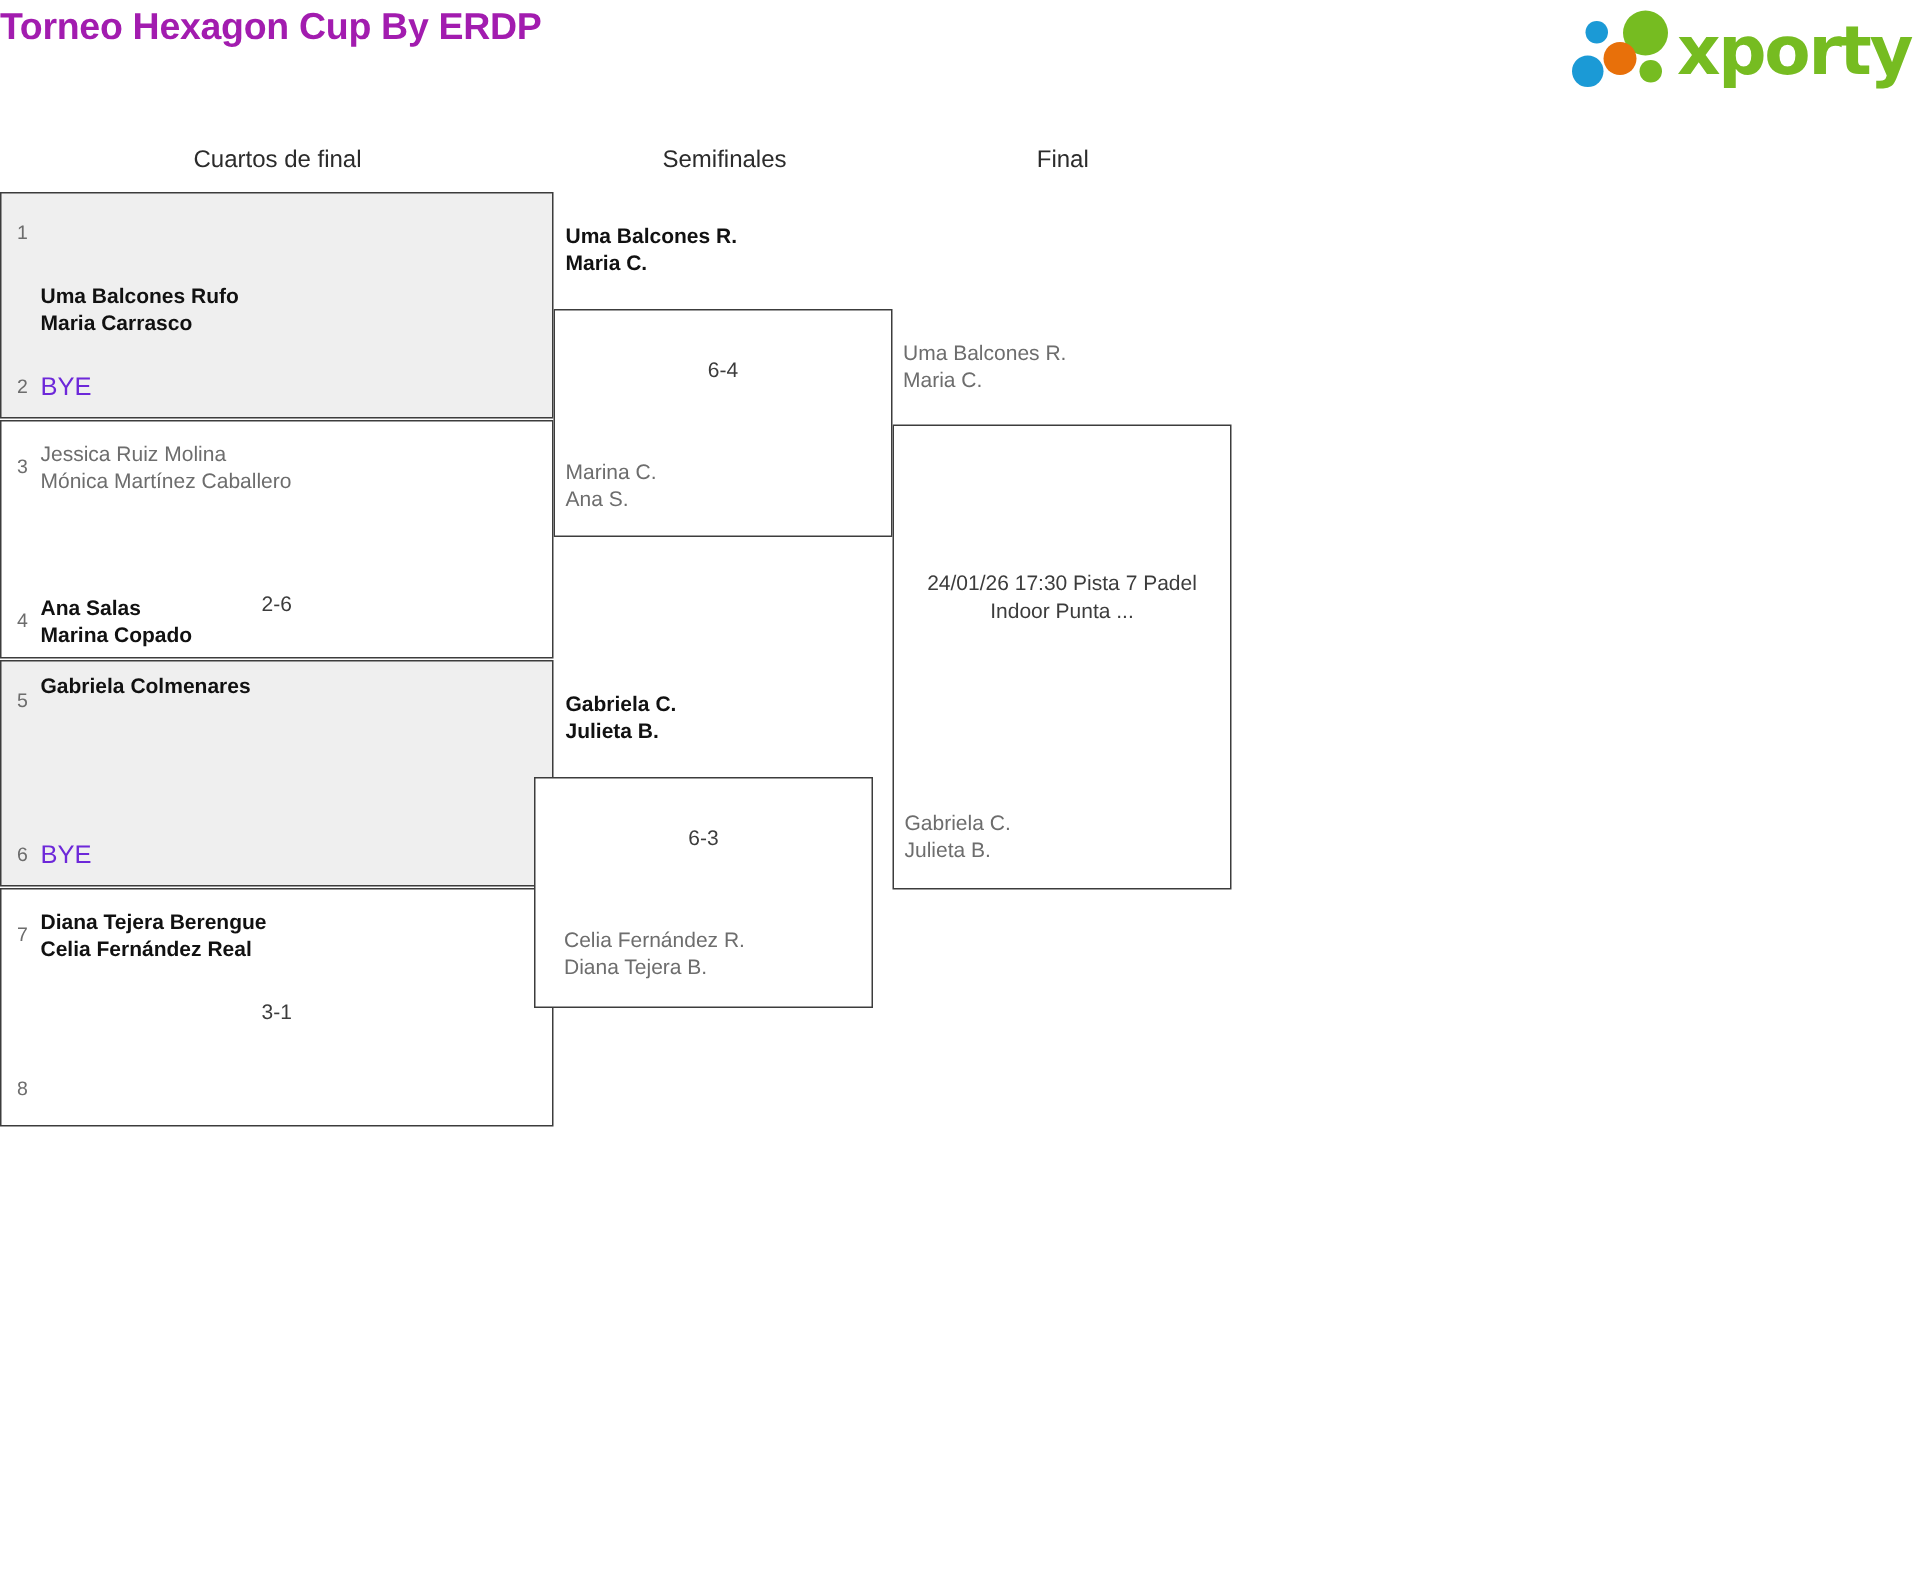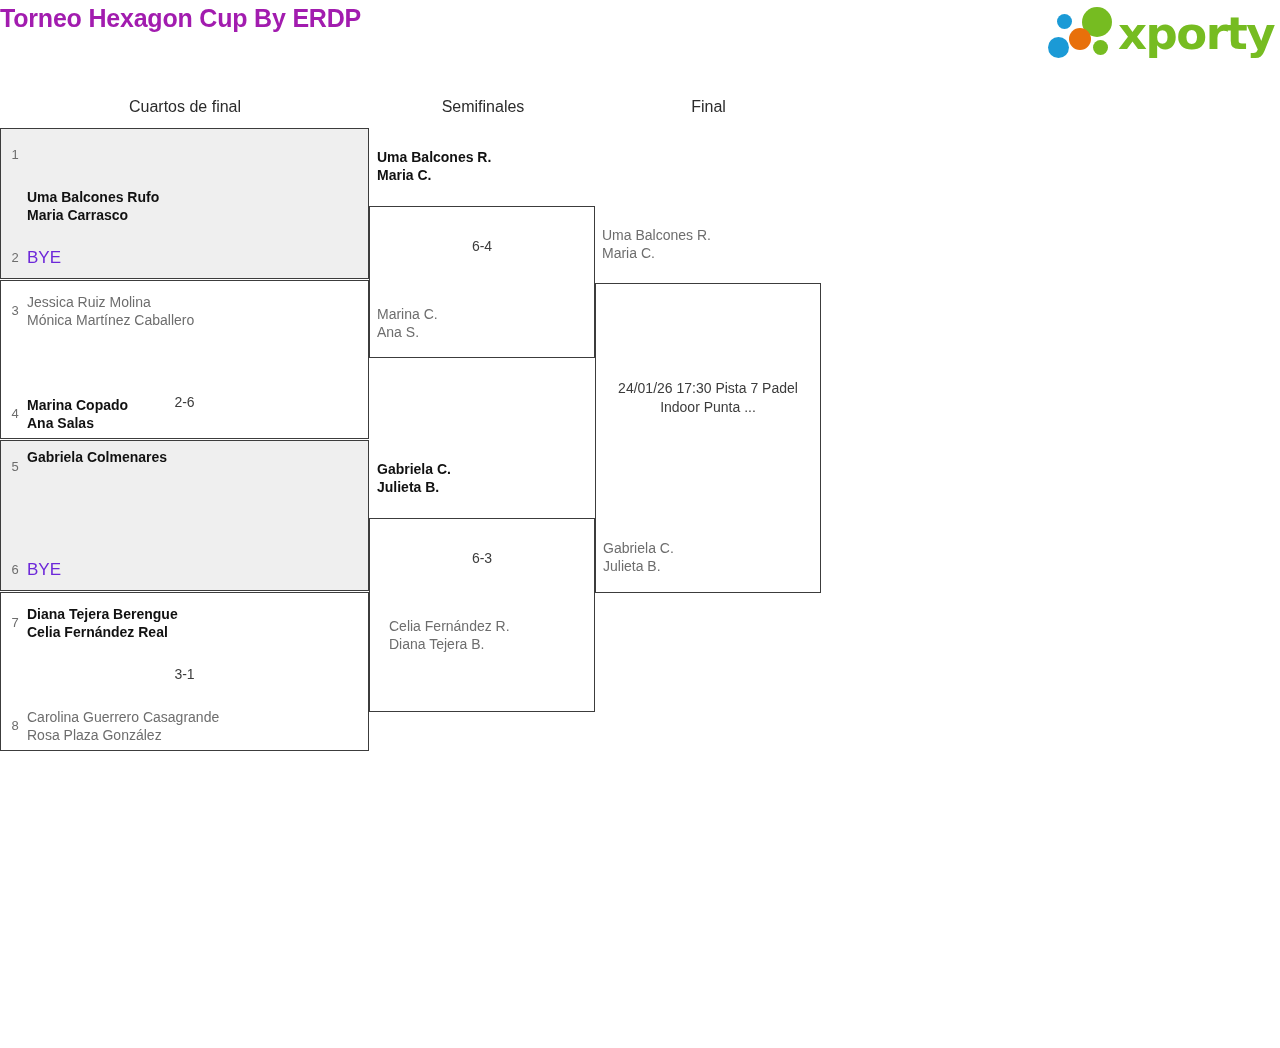--- a/index.html
+++ b/index.html
@@ -228,22 +228,22 @@
     <div class="seed" style="top:22px;">3</div>
     <div class="team" style="top:12px;">
       <span class="pname">Jessica Ruiz Molina</span>
       <span class="pname">Mónica Martínez Caballero</span>
     </div>
 
     <div class="score" style="top:84px;margin-top:28px;">2-6</div>
 
     <div class="seed" style="top:125px;">4</div>
     <div class="team winner" style="top:115px;">
+      <span class="pname">Ana Salas</span>
       <span class="pname">Marina Copado</span>
-      <span class="pname">Ana Salas</span>
     </div>
   </div>
 
   <div class="qf-match shaded" style="top:440px; height:151px;">
     <div class="seed" style="top:18px;">5</div>
     <div class="team winner" style="top:7px;">
       <span class="pname">Gabriela Colmenares</span>
     </div>
 
     <div class="score" style="top:66px;"></div>
@@ -257,24 +257,20 @@
   <div class="qf-match" style="top:592px; height:159px;">
     <div class="seed" style="top:22px;">7</div>
     <div class="team winner" style="top:12px;">
       <span class="pname">Diana Tejera Berengue</span>
       <span class="pname">Celia Fernández Real</span>
     </div>
 
     <div class="score" style="top:72px;">3-1</div>
 
     <div class="seed" style="top:125px;">8</div>
-    <div class="team" style="top:115px;">
-      <span class="pname">Carolina Guerrero Casagrande</span>
-      <span class="pname">Rosa Plaza González</span>
-    </div>
   </div>
 
   <div class="adv-team winner" style="left:377px; top:148px;">
     <span class="pname">Uma Balcones R.</span>
     <span class="pname">Maria C.</span>
   </div>
 
   <div class="round-box" style="left:369px; top:206px; width:226px; height:152px;">
     <div class="box-score" style="top:30px;">6-4</div>
     <div class="box-info" style="top:62px;"></div>
@@ -282,21 +278,21 @@
       <span class="pname">Marina C.</span>
       <span class="pname">Ana S.</span>
     </div>
   </div>
 
   <div class="adv-team winner" style="left:377px; top:460px;">
     <span class="pname">Gabriela C.</span>
     <span class="pname">Julieta B.</span>
   </div>
 
-  <div class="round-box" style="left:369px; top:518px; width:226px; height:194px;">
+  <div class="round-box" style="left:356px; top:518px; width:226px; height:154px;">
     <div class="box-score" style="top:30px;">6-3</div>
     <div class="box-info" style="top:62px;"></div>
     <div class="adv-team" style="left:7px; top:98px;margin-left:12px;">
       <span class="pname">Celia Fernández R.</span>
       <span class="pname">Diana Tejera B.</span>
     </div>
   </div>
 
   <div class="adv-team" style="left:602px; top:226px;">
     <span class="pname">Uma Balcones R.</span>

